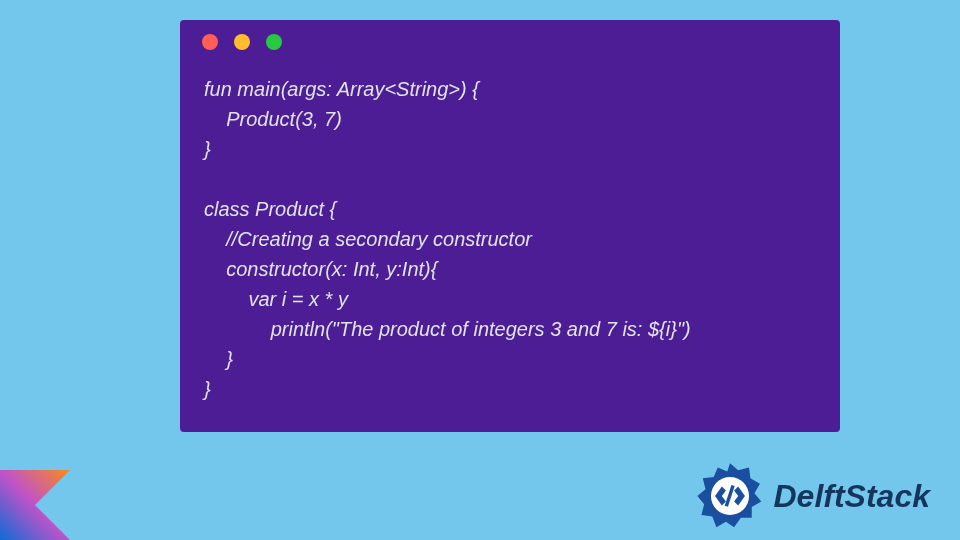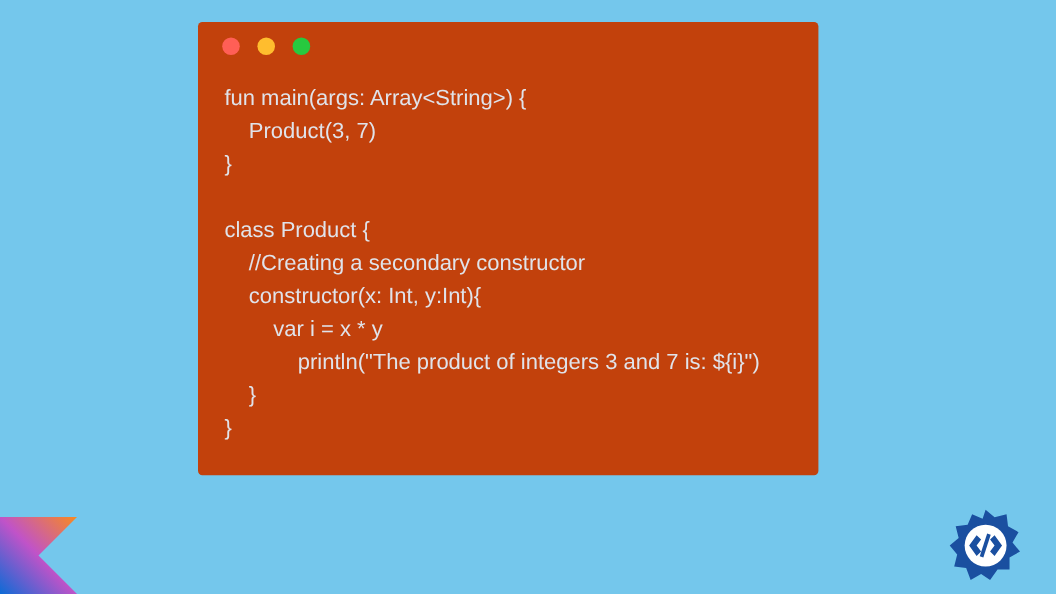--- a/index.html
+++ b/index.html
@@ -8,24 +8,25 @@
     height: 540px;
     background: #74c7ec;
     position: relative;
     font-family: -apple-system, "Segoe UI", Helvetica, Arial, sans-serif;
     overflow: hidden;
   }
   .code-window {
     position: absolute;
     left: 180px;
     top: 20px;
-    width: 564px;
-    background: #c2410c;
+    width: 660px;
+    background: #4c1d95;
     border-radius: 4px;
     padding-bottom: 16px;
+    font-style: italic;
   }
   .titlebar {
     height: 44px;
     display: flex;
     align-items: center;
     padding-left: 22px;
     gap: 16px;
   }
   .dot { width: 16px; height: 16px; border-radius: 50%; }
   .dot-red { background: #ff5f56; }
@@ -105,13 +106,14 @@
         <polygon points="50,2 62,12 78,8 80,24 94,32 86,46 96,58 82,66 82,82 66,82 56,96 44,88 30,96 24,80 8,78 12,62 2,50 14,40 10,24 26,22 32,8 46,14"></polygon>
       </g>
       <circle cx="50" cy="50" r="28" fill="#ffffff"></circle>
       <g fill="#1a4fa0">
         <polygon points="38,36 28,50 38,64 44,58 38,50 44,42"></polygon>
         <polygon points="62,36 72,50 62,64 56,58 62,50 56,42"></polygon>
         <rect x="47" y="34" width="5" height="32" transform="rotate(18 50 50)"></rect>
       </g>
     </svg>
   </span>
+  <span>DelftStack</span>
 </div>
 
 </body></html>

